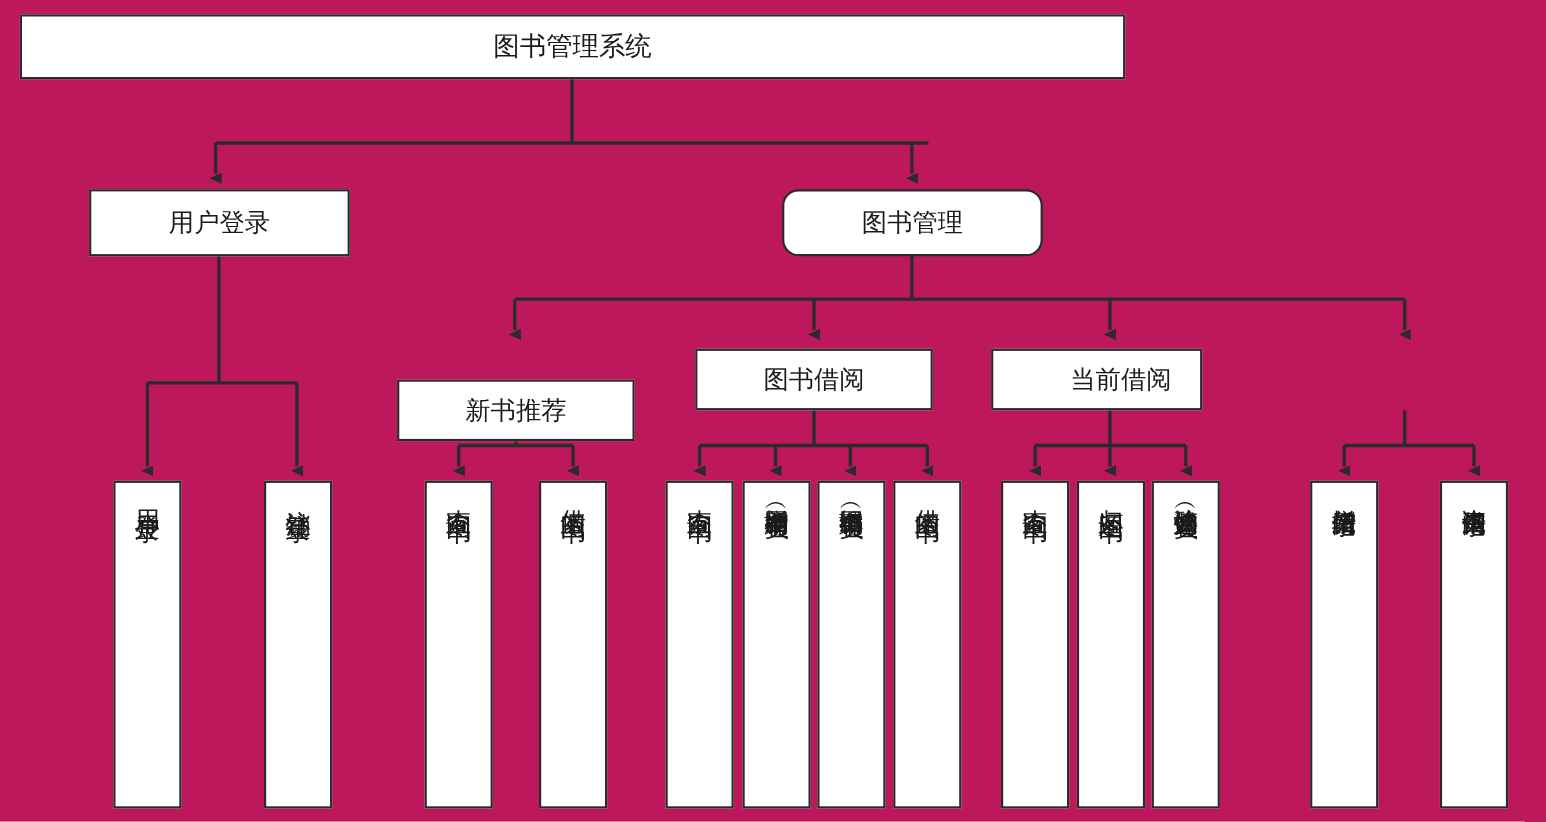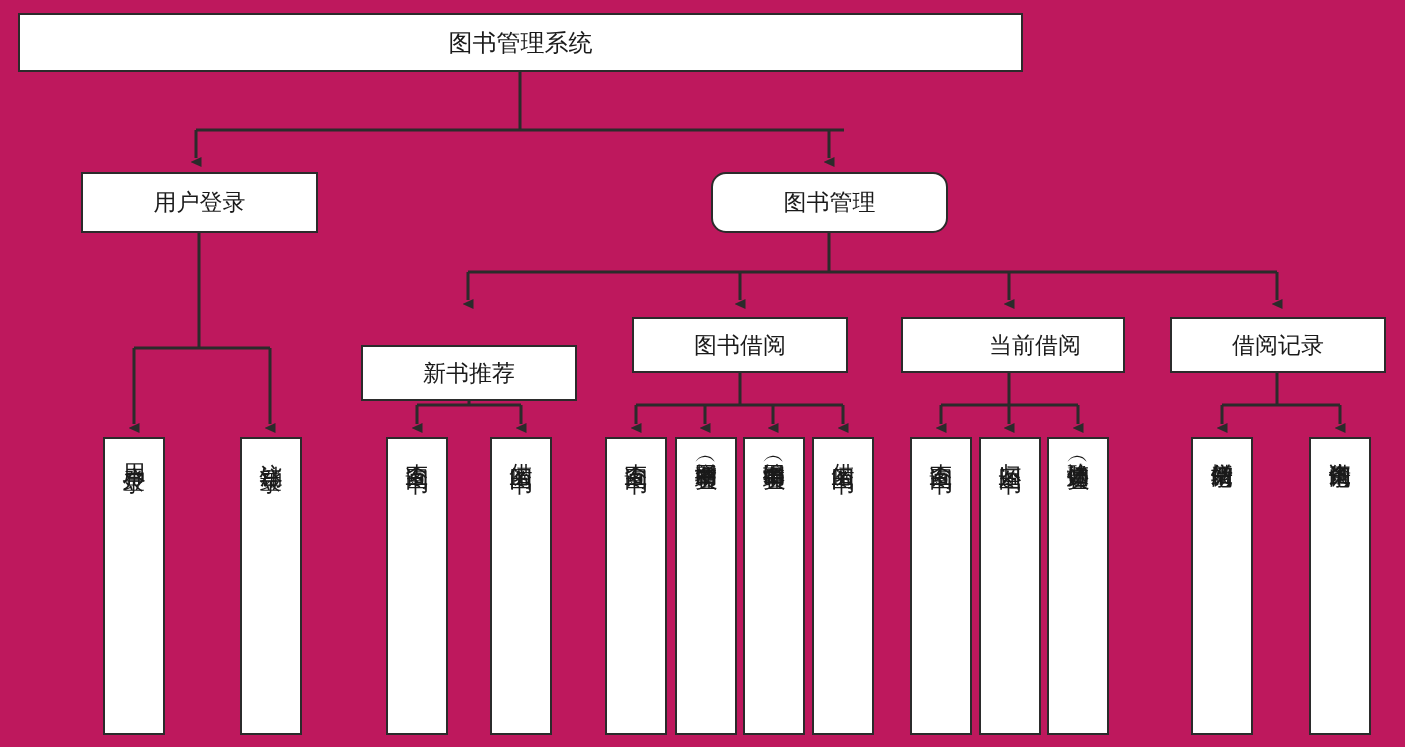--- a/index.html
+++ b/index.html
@@ -142,25 +142,22 @@
   <div class="node horiz" style="left:711px; top:172px; width:237px; height:61px;border-radius:15px;">
     <span class="label">图书管理</span>
   </div>
 
   <div class="node horiz" style="left:361px; top:317px; width:216px; height:56px;margin-top:28px;">
     <span class="label">新书推荐</span>
   </div>
   <div class="node horiz" style="left:632px; top:317px; width:216px; height:56px;">
     <span class="label">图书借阅</span>
   </div>
-  <div class="node horiz" style="left:901px; top:317px; width:224px; height:56px;padding-left:44px;">
+  <div class="node horiz" style="left:901px; top:317px; width:192px; height:56px;padding-left:44px;">
     <span class="label">当前借阅</span>
-  </div>
-  <div class="node horiz" style="left:1170px; top:317px; width:216px; height:56px;">
-    <span class="label">借阅记录</span>
   </div>
 
   <div class="node vert" style="left:103px; top:437px; width:62px; height:298px;">
     <span class="label">用户登录</span>
   </div>
   <div class="node vert" style="left:240px; top:437px; width:62px; height:298px;">
     <span class="label">注销登录</span>
   </div>
 
   <div class="node vert" style="left:386px; top:437px; width:62px; height:298px;">

